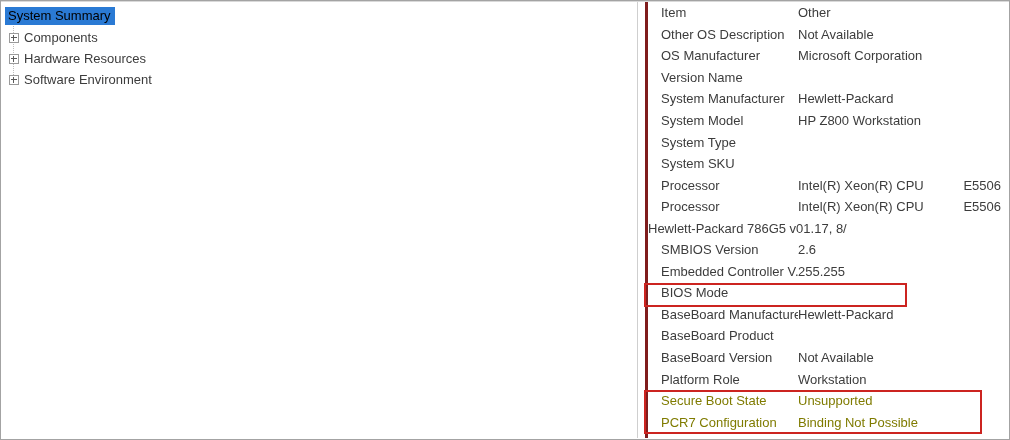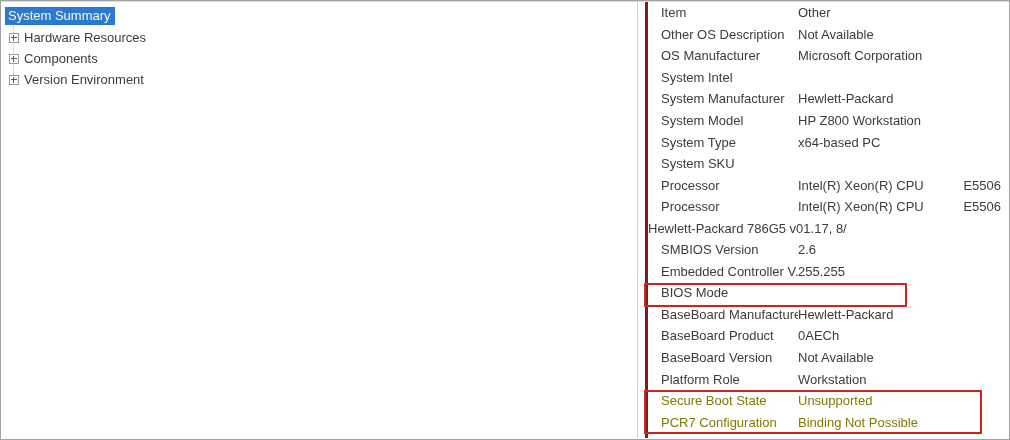--- a/index.html
+++ b/index.html
@@ -24,21 +24,21 @@
     left: 1px; top: 1px; bottom: 1px;
     width: 636px;
     background: #fff;
     border-right: 1px solid #cfcfcf;
   }
   .tree-selected {
     display: inline-block;
     margin: 5px 0 0 3px;
     padding: 1px 4px 2px 3px;
     background: var(--selection-blue, #2a7ad4);
-    color: #fef9c3;
+    color: #000000;
     cursor: default;
   }
   .tree-connector {
     position: absolute;
     left: 11px; top: 24px;
     height: 53px;
     border-left: 1px dotted #bdbdbd;
   }
   .tree-items { margin-top: 2px; }
   .tree-item {
@@ -116,31 +116,31 @@
 <body>
 
 <div class="window">
 
   <div class="left-pane">
     <span class="tree-selected">System Summary</span>
     <div class="tree-connector"></div>
     <div class="tree-items">
   <div class="tree-item">
     <span class="plusbox"></span>
-    <span class="tree-label">Hardware Resources</span>
+    <span class="tree-label">Components</span>
   </div>
 
   <div class="tree-item">
     <span class="plusbox"></span>
-    <span class="tree-label">Components</span>
+    <span class="tree-label">Hardware Resources</span>
   </div>
 
   <div class="tree-item">
     <span class="plusbox"></span>
-    <span class="tree-label">Version Environment</span>
+    <span class="tree-label">Software Environment</span>
   </div>
 </div>
   </div>
 
   <div class="right-pane">
     <div class="info-row">
       <div class="cell-item">Item</div>
       <div class="cell-value">Other</div>
     </div>
     <div>
@@ -148,36 +148,35 @@
     <div class="cell-item">Other OS Description</div>
     <div class="cell-value">Not Available</div>
   </div>
 
   <div class="info-row">
     <div class="cell-item">OS Manufacturer</div>
     <div class="cell-value">Microsoft Corporation</div>
   </div>
 
   <div class="info-row">
-    <div class="cell-item">System Intel</div>
+    <div class="cell-item">Version Name</div>
   </div>
 
   <div class="info-row">
     <div class="cell-item">System Manufacturer</div>
     <div class="cell-value">Hewlett-Packard</div>
   </div>
 
   <div class="info-row">
     <div class="cell-item">System Model</div>
     <div class="cell-value">HP Z800 Workstation</div>
   </div>
 
   <div class="info-row">
     <div class="cell-item">System Type</div>
-    <div class="cell-value">x64-based PC</div>
   </div>
 
   <div class="info-row">
     <div class="cell-item">System SKU</div>
   </div>
 
   <div class="info-row">
     <div class="cell-item">Processor</div>
     <div class="cell-value">Intel(R) Xeon(R) CPU           E5506</div>
   </div>
@@ -205,21 +204,20 @@
     <div class="cell-item">BIOS Mode</div>
   </div>
 
   <div class="info-row">
     <div class="cell-item">BaseBoard Manufacturer</div>
     <div class="cell-value">Hewlett-Packard</div>
   </div>
 
   <div class="info-row">
     <div class="cell-item">BaseBoard Product</div>
-    <div class="cell-value">0AECh</div>
   </div>
 
   <div class="info-row">
     <div class="cell-item">BaseBoard Version</div>
     <div class="cell-value">Not Available</div>
   </div>
 
   <div class="info-row">
     <div class="cell-item">Platform Role</div>
     <div class="cell-value">Workstation</div>

